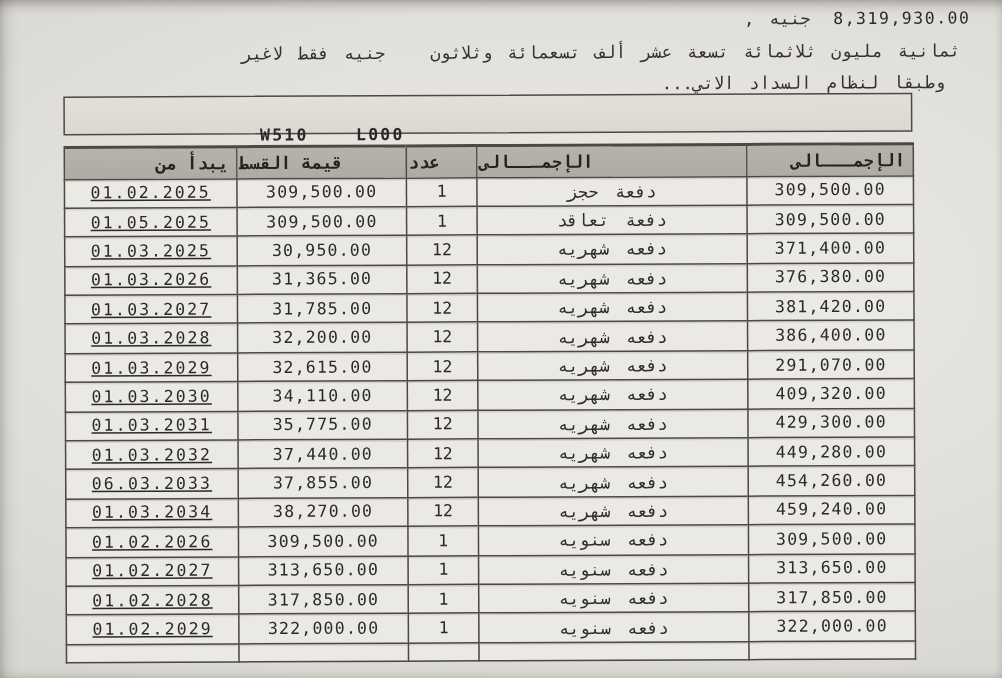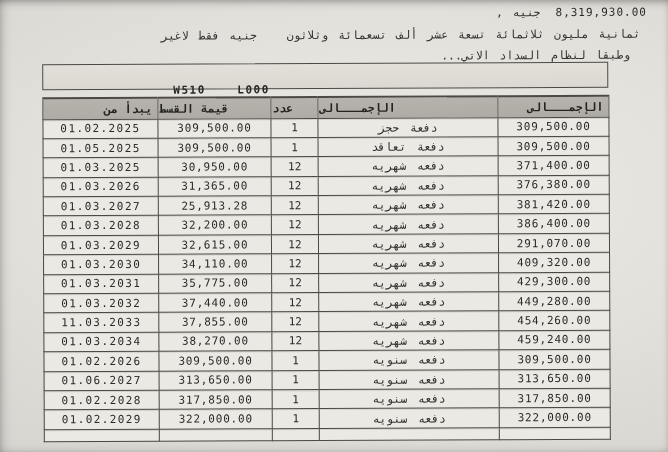--- a/index.html
+++ b/index.html
@@ -48,21 +48,21 @@
     border-top:2px solid #4c4944;
     margin-top:32px;
   }
   th.al{text-align:right;padding-right:5px;}
   th.ctr{text-align:left;}
   tbody td{
     height:19.4px;background:#ebe9e4;text-align:center;vertical-align:middle;
     font-size:11px;color:#2c2a27;
     box-shadow:inset 0 1px 0 rgba(76,73,68,.15);
   }
-  td.c-start{letter-spacing:1.4px;}
+  td.c-start{letter-spacing:1.4px;text-decoration:underline;}
   td.c-installment,td.c-total{letter-spacing:.8px;}
   td.c-description{font-size:11.5px;letter-spacing:.8px;word-spacing:4px;color:#302e2b;}
   tr.partial td{height:12px;}
 </style>
 </head>
 <body>
 
 <div class="paper">
   <div class="doc">
 
@@ -123,21 +123,21 @@
               <td class="c-total">376,380.00</td>
               <td class="c-description">دفعه شهريه</td>
               <td class="c-count">12</td>
               <td class="c-installment">31,365.00</td>
               <td class="c-start">01.03.2026</td>
             </tr>
             <tr>
               <td class="c-total">381,420.00</td>
               <td class="c-description">دفعه شهريه</td>
               <td class="c-count">12</td>
-              <td class="c-installment">25,913.28</td>
+              <td class="c-installment">31,785.00</td>
               <td class="c-start">01.03.2027</td>
             </tr>
             <tr>
               <td class="c-total">386,400.00</td>
               <td class="c-description">دفعه شهريه</td>
               <td class="c-count">12</td>
               <td class="c-installment">32,200.00</td>
               <td class="c-start">01.03.2028</td>
             </tr>
             <tr>
@@ -166,42 +166,42 @@
               <td class="c-description">دفعه شهريه</td>
               <td class="c-count">12</td>
               <td class="c-installment">37,440.00</td>
               <td class="c-start">01.03.2032</td>
             </tr>
             <tr>
               <td class="c-total">454,260.00</td>
               <td class="c-description">دفعه شهريه</td>
               <td class="c-count">12</td>
               <td class="c-installment">37,855.00</td>
-              <td class="c-start">11.03.2033</td>
+              <td class="c-start">06.03.2033</td>
             </tr>
             <tr>
               <td class="c-total">459,240.00</td>
               <td class="c-description">دفعه شهريه</td>
               <td class="c-count">12</td>
               <td class="c-installment">38,270.00</td>
               <td class="c-start">01.03.2034</td>
             </tr>
             <tr>
               <td class="c-total">309,500.00</td>
               <td class="c-description">دفعه سنويه</td>
               <td class="c-count">1</td>
               <td class="c-installment">309,500.00</td>
               <td class="c-start">01.02.2026</td>
             </tr>
             <tr>
               <td class="c-total">313,650.00</td>
               <td class="c-description">دفعه سنويه</td>
               <td class="c-count">1</td>
               <td class="c-installment">313,650.00</td>
-              <td class="c-start">01.06.2027</td>
+              <td class="c-start">01.02.2027</td>
             </tr>
             <tr>
               <td class="c-total">317,850.00</td>
               <td class="c-description">دفعه سنويه</td>
               <td class="c-count">1</td>
               <td class="c-installment">317,850.00</td>
               <td class="c-start">01.02.2028</td>
             </tr>
             <tr>
               <td class="c-total">322,000.00</td>

